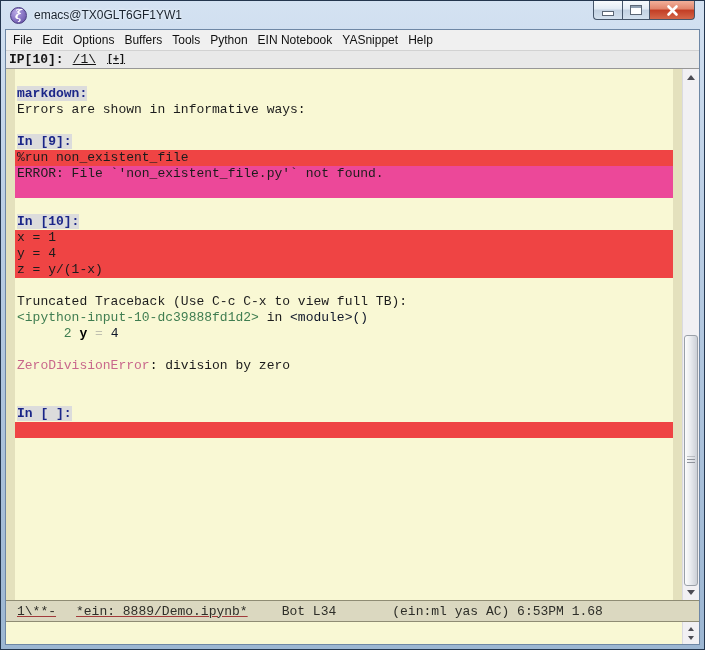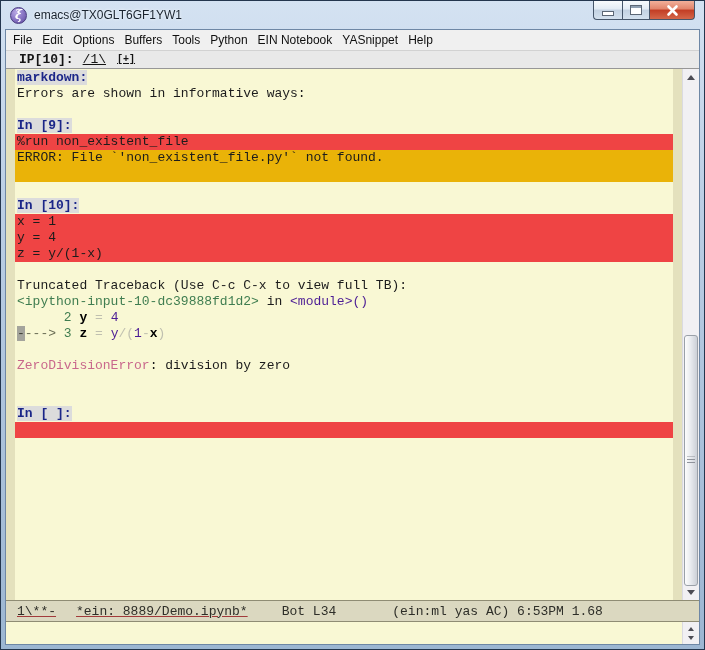--- a/index.html
+++ b/index.html
@@ -28,35 +28,35 @@
   .frame{position:absolute;left:4px;right:4px;top:28px;bottom:4px;
     border:1px solid #6e87a5;box-sizing:border-box;background:#f9f8d4;
     display:flex;flex-direction:column;overflow:hidden;}
   
   .menubar{height:21px;flex:0 0 21px;background:#f0f0f0;border-bottom:1px solid #d2d2d2;
     display:flex;align-items:center;font-size:12px;color:#101010;padding-left:2px;box-sizing:border-box;text-align:right;}
   .menu-item{padding:2px 5px;white-space:pre;cursor:default;}
   
   .headerline{height:18px;flex:0 0 18px;background:#e9e9e9;border-bottom:1px solid #979797;
     box-sizing:border-box;display:flex;align-items:center;
-    font:bold 13px "Liberation Mono",monospace;color:#141414;padding-left:13px;}
+    font:bold 13px "Liberation Mono",monospace;color:#141414;padding-left:3px;}
   .hl-tab{margin-left:9px;font-weight:normal;text-decoration:underline;}
   .hl-new{margin-left:11px;font-weight:bold;font-size:10px;text-decoration:underline;}
   
   .main{flex:1 1 auto;display:flex;min-height:0;}
   .fringe{width:9px;flex:0 0 9px;background:#e4e1bd;}
-  .textarea{flex:1 1 auto;background:#f9f8d4;padding-top:1px;overflow:hidden;}
+  .textarea{flex:1 1 auto;background:#f9f8d4;padding-top:17px;overflow:hidden;}
   .bline{height:16px;line-height:16px;font-family:"Liberation Mono",monospace;font-size:13px;
     white-space:pre;padding-left:2px;color:#1c1c1c;}
   .bg-input{background:#ef4444;}
-  .bg-error{background:#eab308;}
+  .bg-error{background:#ec4899;}
   .seg-label{background:#dcdcdc;color:#1b2688;font-weight:bold;}
   .seg-bold{font-weight:bold;color:#000;}
   .seg-green{color:#3f7d50;}
-  .seg-cyan{color:#4c1d95;}
+  .seg-cyan{color:#0f172a;}
   .seg-op{color:#c0c0b0;}
   .seg-olive{color:#6a6d55;}
   .seg-cursor{background:#a4a49c;color:#3c3c34;}
   .seg-errname{color:#c9688c;}
   
   .scrollbar{width:17px;flex:0 0 17px;background:#f1f0f3;border-left:1px solid #dadae0;
     position:relative;box-sizing:border-box;}
   .sb-btn{position:absolute;left:0;right:0;height:16px;display:flex;align-items:center;justify-content:center;}
   .sb-btn.up{top:0;}
   .sb-btn.down{bottom:0;}
@@ -139,21 +139,20 @@
           <div class="bline bg-error"></div>
           <div class="bline"></div>
           <div class="bline"><span class="seg-label">In [10]:</span></div>
           <div class="bline bg-input"><span>x = 1</span></div>
           <div class="bline bg-input"><span>y = 4</span></div>
           <div class="bline bg-input"><span>z = y/(1-x)</span></div>
           <div class="bline"></div>
           <div class="bline"><span>Truncated Traceback (Use C-c C-x to view full TB):</span></div>
           <div class="bline"><span class="seg-green">&lt;ipython-input-10-dc39888fd1d2&gt;</span><span> in </span><span class="seg-cyan">&lt;module&gt;()</span></div>
           <div class="bline"><span>      </span><span class="seg-green">2</span><span> </span><span class="seg-bold">y</span><span class="seg-op"> = </span><span class="seg-cyan">4</span></div>
-          <div class="bline"><span class="seg-cursor">-</span><span class="seg-olive">---&gt; </span><span class="seg-green">3</span><span> </span><span class="seg-bold">z</span><span class="seg-op"> = </span><span class="seg-cyan">y</span><span class="seg-op">/(</span><span class="seg-cyan">1</span><span class="seg-op">-</span><span class="seg-bold">x</span><span class="seg-op">)</span></div>
           <div class="bline"></div>
           <div class="bline"><span class="seg-errname">ZeroDivisionError</span><span>: division by zero</span></div>
           <div class="bline"></div>
           <div class="bline"></div>
           <div class="bline"><span class="seg-label">In [ ]:</span></div>
           <div class="bline bg-input"></div>
         </div>
       <div class="fringe"></div>
       <div class="scrollbar">
         <div class="sb-btn up">

